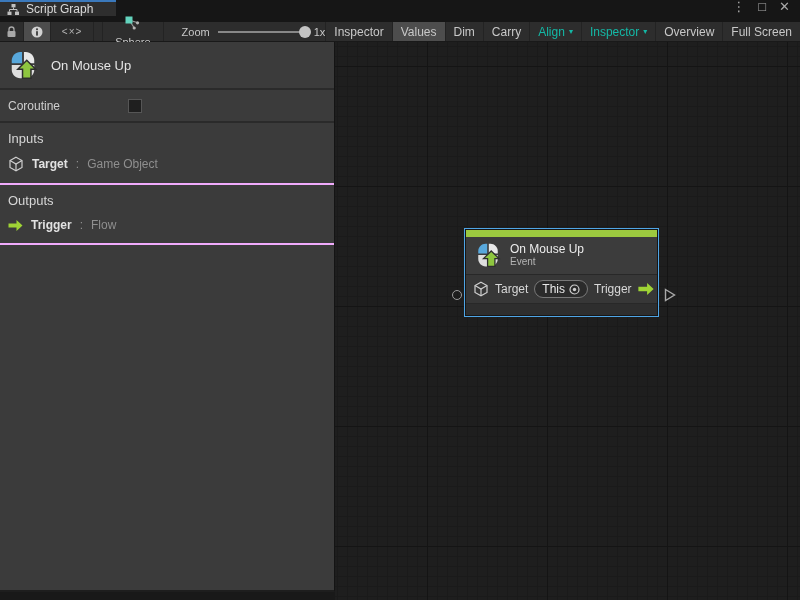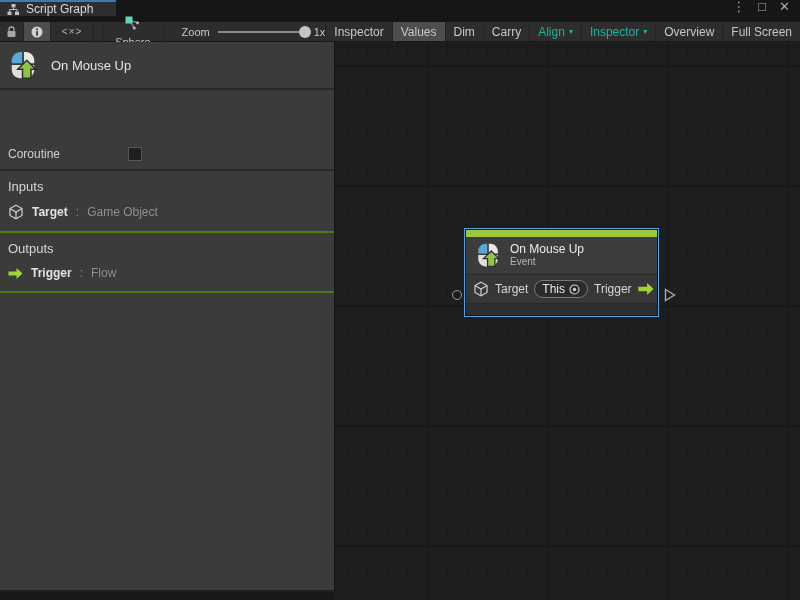--- a/index.html
+++ b/index.html
@@ -36,25 +36,25 @@
   .insp-headerbar { height:18px; display:flex; align-items:center; background:#2d2d2d; padding:1px 1px 1px 2px; }
   .insp-titlebox { flex:1; height:15px; border:1px solid #1f1f1f; background:#2e2e2e; display:flex; align-items:center; gap:5px; padding:0 4px; }
   .insp-title { font-size:11px; color:#c8c8c8; }
   .insp-dock { width:18px; height:15px; display:flex; align-items:center; justify-content:center; margin-left:3px; }
   .insp-arrows { width:14px; display:flex; flex-direction:column; margin-left:2px; }
   .insp-arrow { height:8px; background:#3a3a3a; color:#9a9a9a; font-size:6px; line-height:8px; text-align:center; }
   .insp-arrow + .insp-arrow { margin-top:1px; }
 
   .unit-header { height:48px; display:flex; align-items:center; gap:13px; padding:0 8px; border-bottom:2px solid #2a2a2a; }
   .unit-title { font-size:13px; color:#e4e4e4; }
-  .coroutine-row { height:33px; display:flex; align-items:center; padding:0 8px; border-bottom:2px solid #2a2a2a;margin-top:48px; }
+  .coroutine-row { height:33px; display:flex; align-items:center; padding:0 8px; border-bottom:2px solid #2a2a2a; }
   .coroutine-label { font-size:12px; color:#cfcfcf; width:120px; }
   .checkbox { width:14px; height:14px; background:#1f1f1f; border:1px solid #565656; }
 
-  .io-section { padding:8px 0 11px 8px; border-bottom:2px solid #4d7c0f; }
+  .io-section { padding:8px 0 11px 8px; border-bottom:2px solid #f0abfc; }
   .io-heading { font-size:13px; color:#d6d6d6; margin-bottom:10px; }
   .io-row { display:flex; align-items:center; gap:8px; font-size:12px; }
   .io-name { font-weight:bold; color:#e2e2e2; }
   .io-type { color:#8f8f8f; }
 
   
   .canvas { position:absolute; left:335px; top:42px; width:465px; height:558px;
     background-color:#1e1e1e;
     background-image:
       linear-gradient(#141414 1px, transparent 1px),

